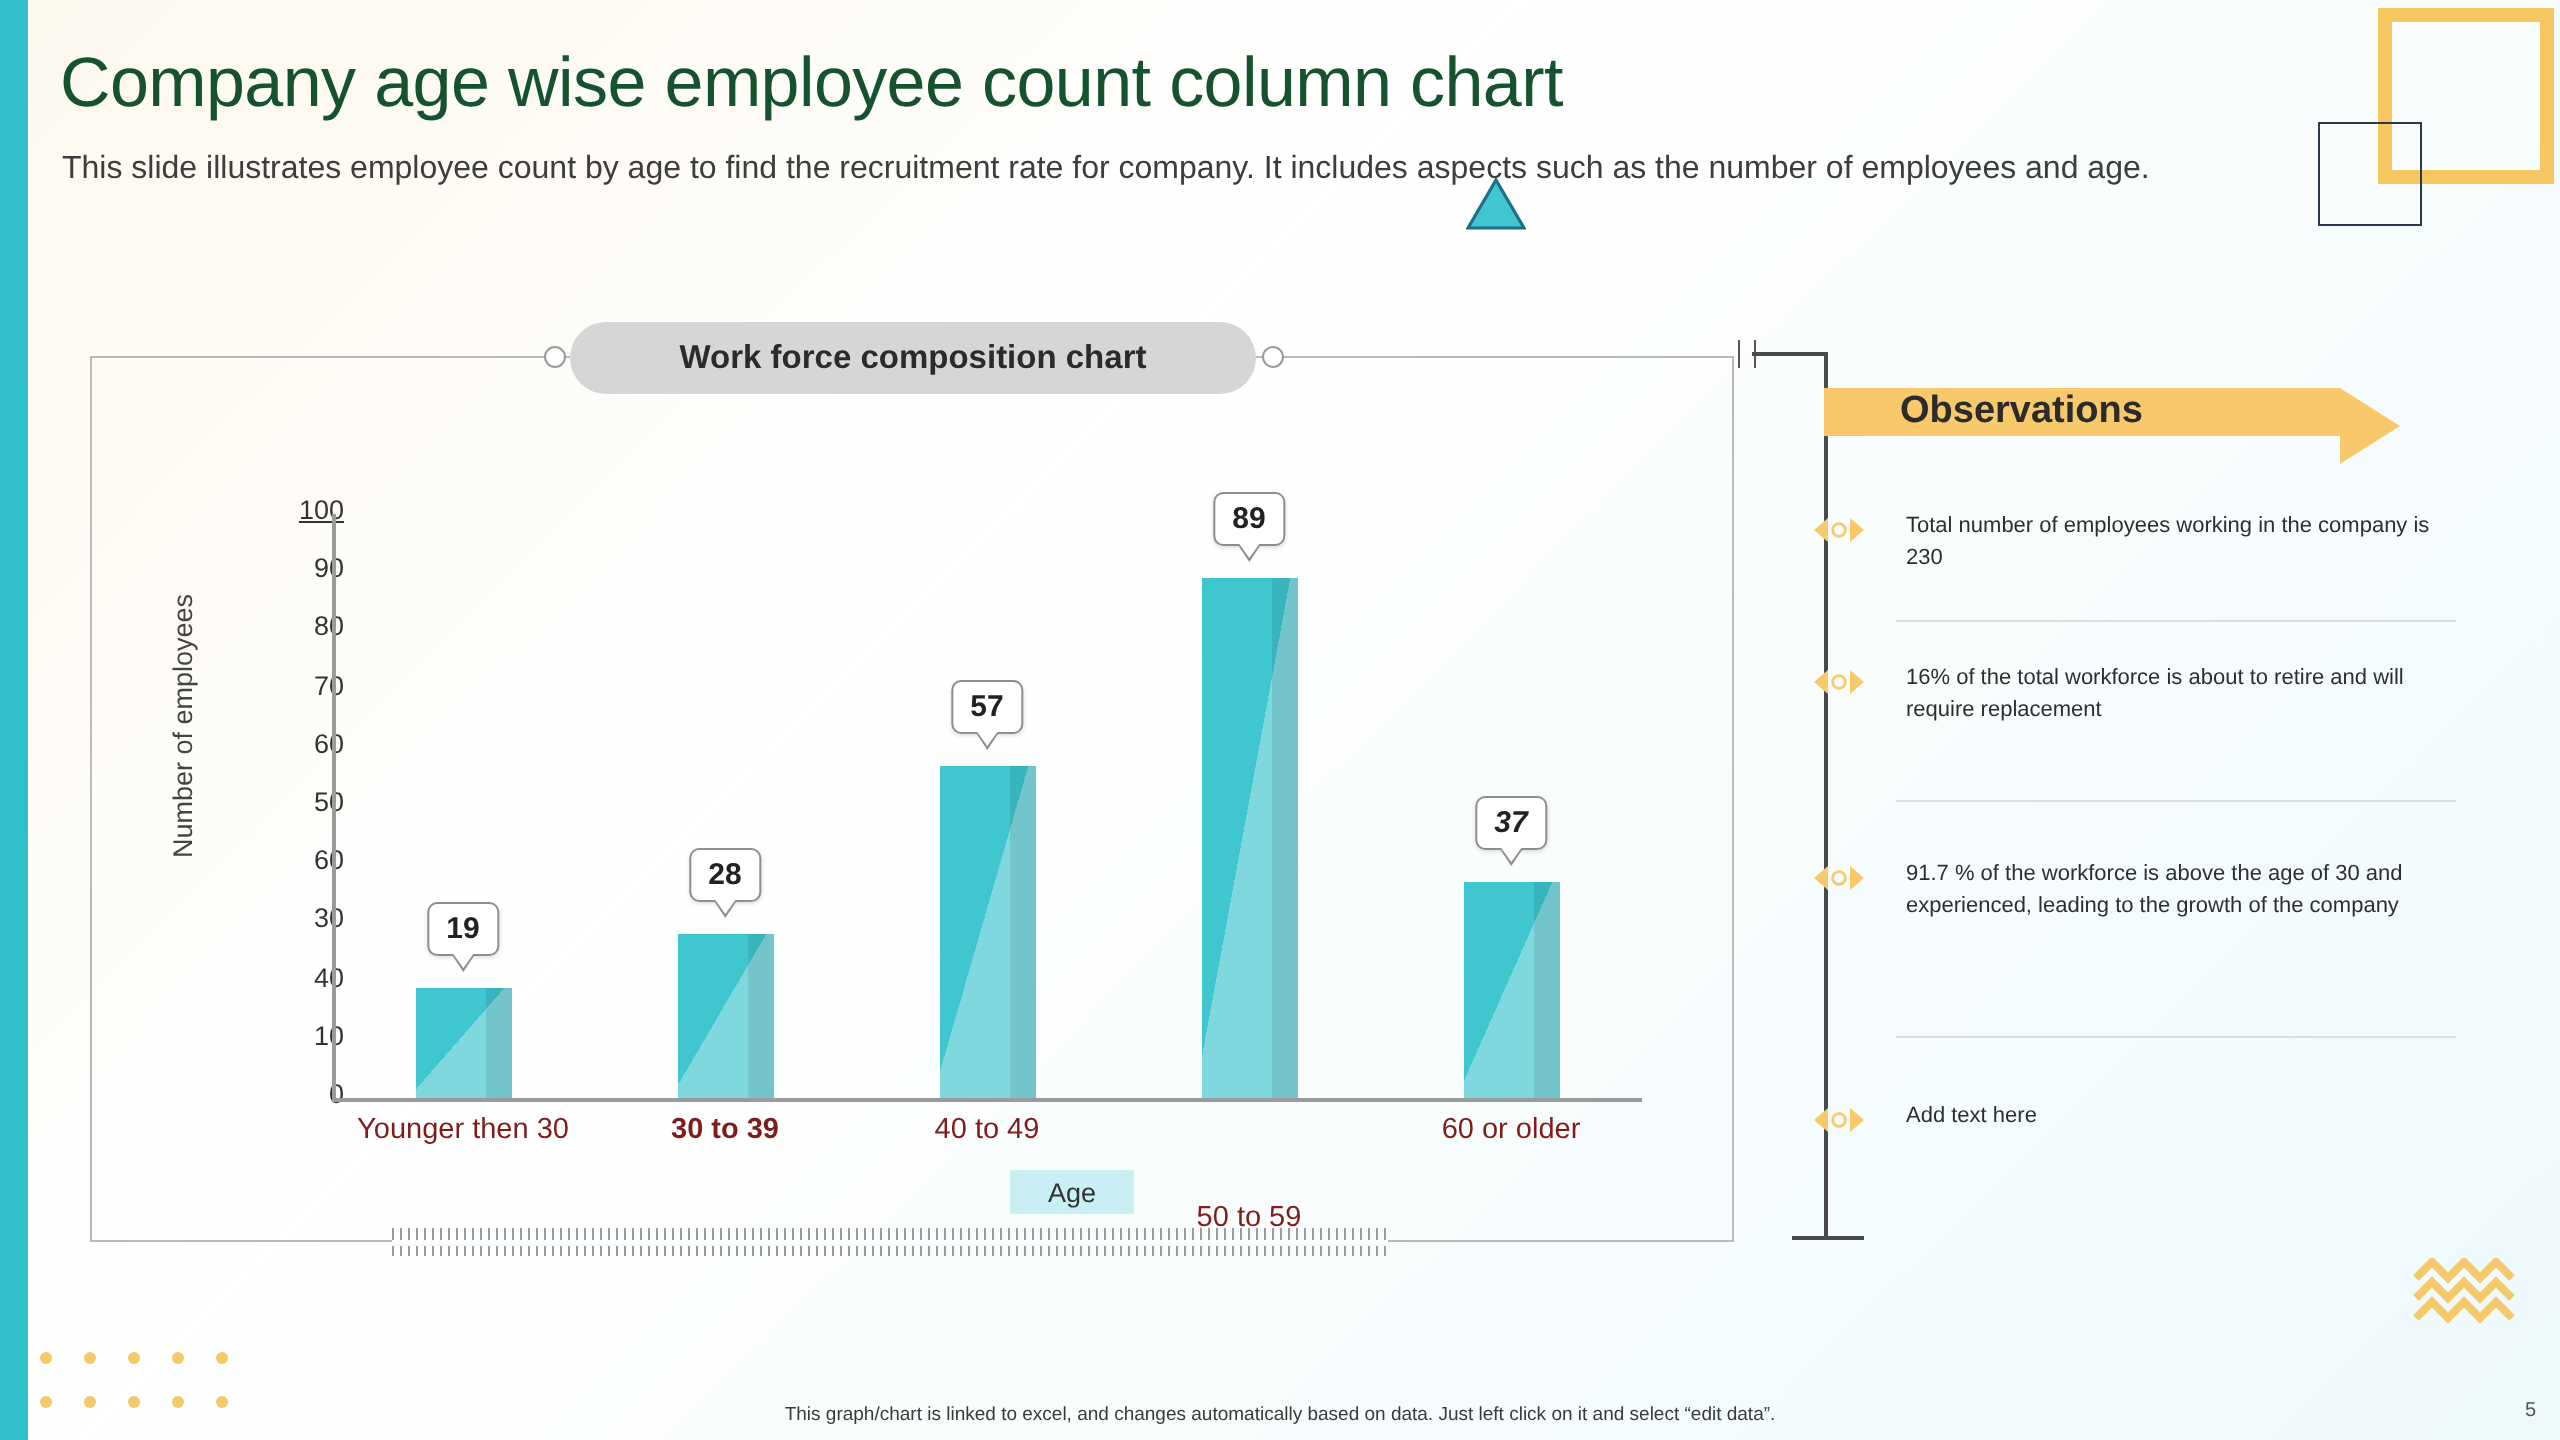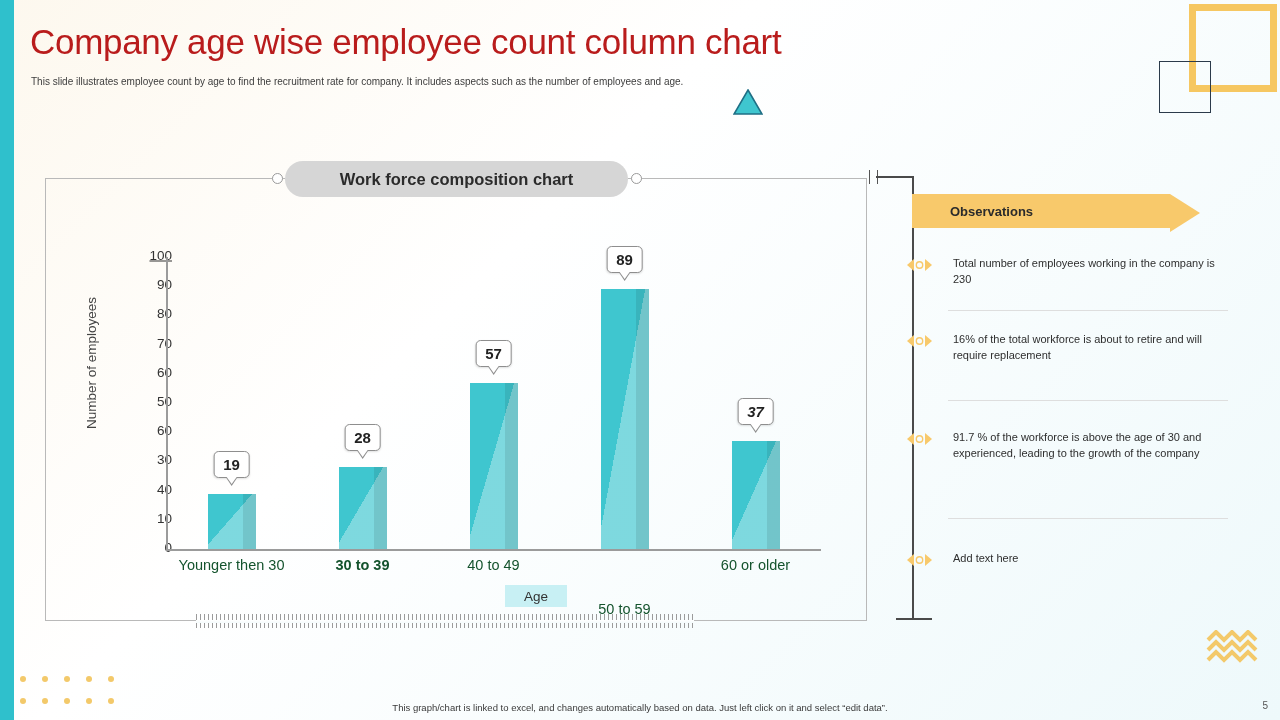--- a/index.html
+++ b/index.html
@@ -33,26 +33,26 @@
   }
   .dots i {
     position: absolute; width: 6px; height: 6px; border-radius: 50%;
     background: #f3c96a; display: block;
   }
   .zigzag { position: absolute; right: 18px; bottom: 52px; }
 
   
   .title {
     position: absolute; left: 30px; top: 22px;
-    font-size: 35px; font-weight: 400; color: #b91c1c;
+    font-size: 35px; font-weight: 400; color: #14532d;
     letter-spacing: -0.3px; white-space: nowrap;
   }
   .subtitle {
     position: absolute; left: 31px; top: 76px;
-    font-size: 10px; color: #3d3d3d; white-space: nowrap;
+    font-size: 16px; color: #3d3d3d; white-space: nowrap;
   }
 
   
   .panel {
     position: absolute; left: 45px; top: 178px; width: 822px; height: 443px;
     border: 1.5px solid #b9b9b9; background: transparent;
   }
   .panel-label {
     position: absolute; left: 285px; top: 161px; width: 343px; height: 36px;
     background: #d6d6d6; border-radius: 18px;
@@ -125,21 +125,21 @@
     border-right: 5px solid transparent; border-top: 7px solid #fff;
   }
   .callout:before {
     content: ""; position: absolute; left: 50%; margin-left: -6px; bottom: -9px;
     width: 0; height: 0; border-left: 6px solid transparent;
     border-right: 6px solid transparent; border-top: 9px solid #8e8e8e;
   }
   .x-labels { position: absolute; left: 120px; top: 378px; width: 655px; height: 26px; }
   .x-label {
     position: absolute; width: 131px; text-align: center;
-    font-size: 14.5px; color: #14532d;
+    font-size: 14.5px; color: #7f1d1d;
   }
   .x-title {
     position: absolute; left: 459px; top: 406px; width: 62px; height: 22px;
     background: #c8f0f4; display: flex; align-items: center; justify-content: center;
     font-size: 13.5px; color: #333;
   }
 
   
   .conn-tick {
     position: absolute; left: 869px; top: 170px; width: 9px; height: 14px;
@@ -156,23 +156,23 @@
   .conn-bottom {
     position: absolute; left: 896px; top: 618px; width: 36px; height: 2px;
     background: #4a4a4a;
   }
 
   
   .obs-banner {
     position: absolute; left: 912px; top: 194px; width: 288px; height: 38px;
   }
   .obs-banner .body {
-    position: absolute; left: 0; top: 0; width: 258px; height: 34px;
+    position: absolute; left: 0; top: 0; width: 258px; height: 24px;
     background: #f8c96b; display: flex; align-items: center;
-    padding-left: 38px; font-size: 13px; font-weight: bold; color: #2b2b2b;
+    padding-left: 38px; font-size: 19px; font-weight: bold; color: #2b2b2b;
   }
   .obs-banner .arrow {
     position: absolute; left: 258px; top: 0; width: 0; height: 0;
     border-top: 19px solid transparent; border-bottom: 19px solid transparent;
     border-left: 30px solid #f8c96b;
   }
   .obs-item { position: absolute; left: 905px; width: 330px; }
   .obs-bullet { position: absolute; left: 0; top: 2px; width: 32px; height: 16px; }
   .obs-text {
     position: absolute; left: 48px; top: 0; width: 275px;

